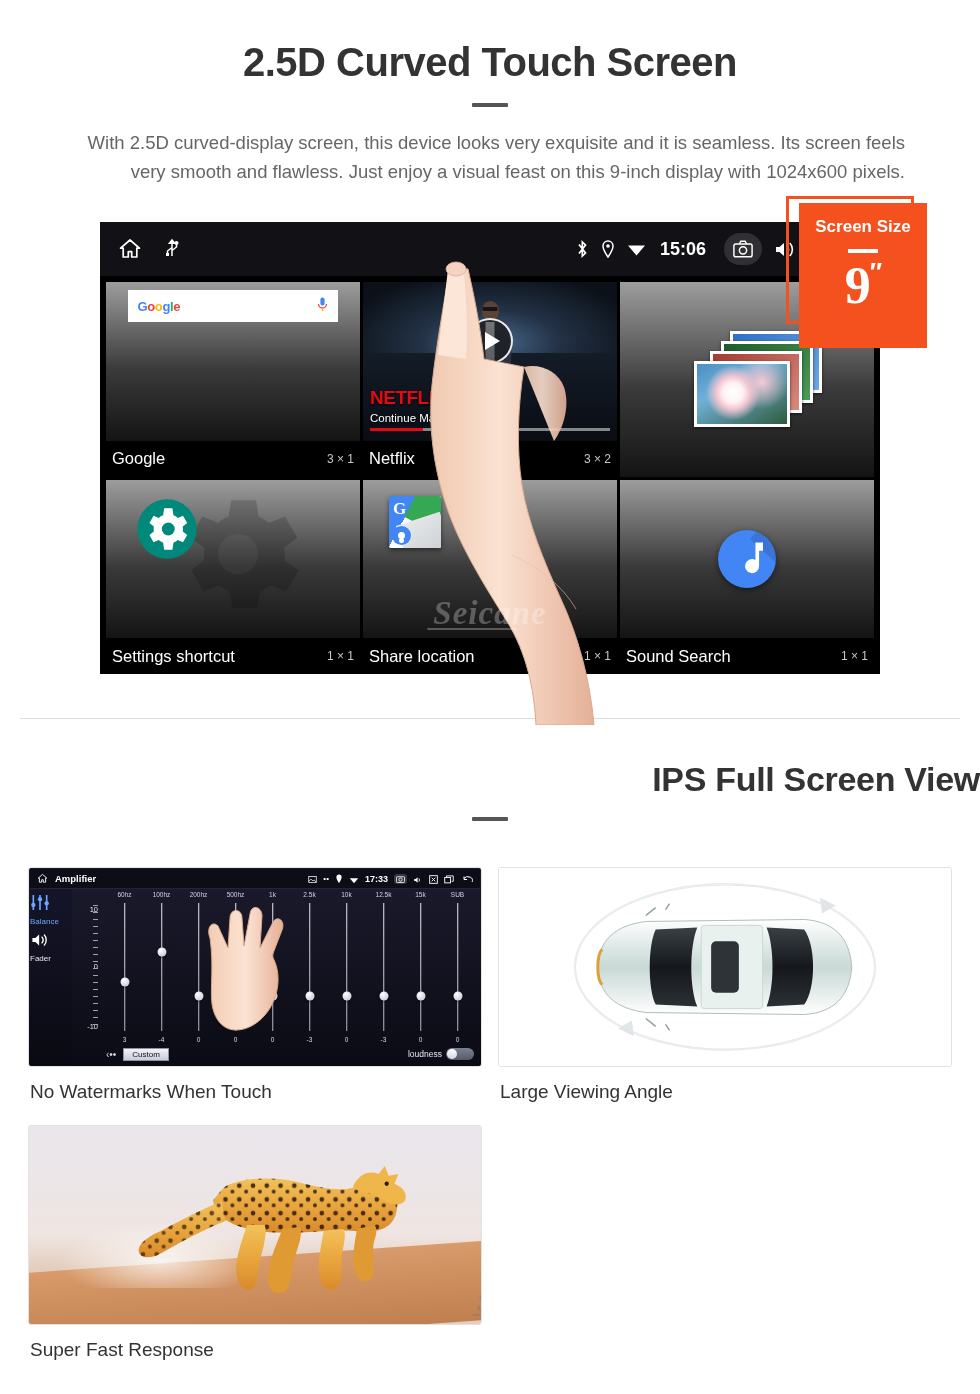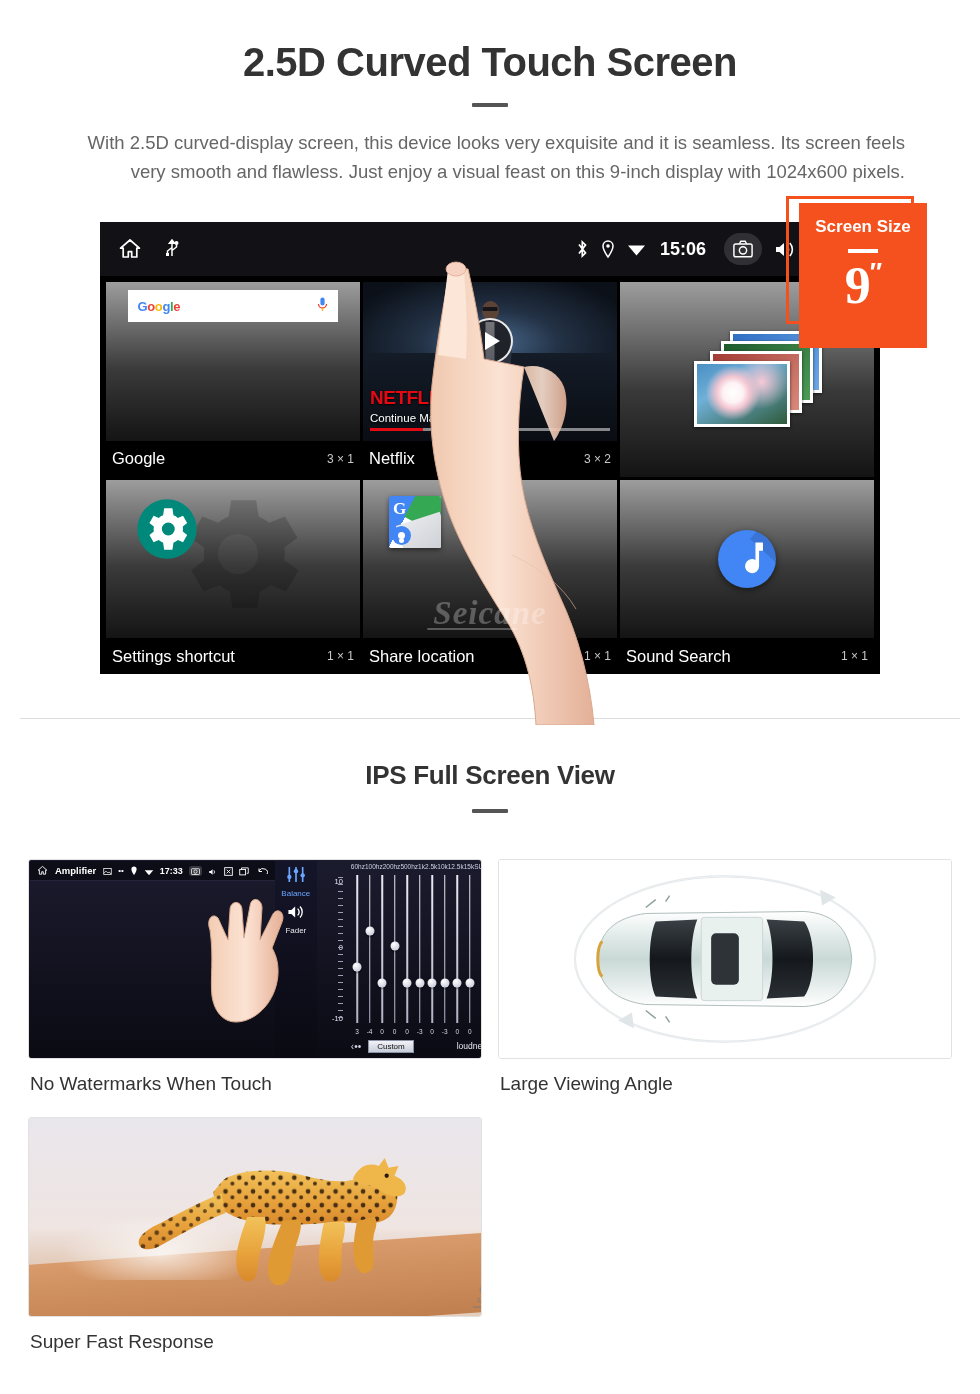--- a/index.html
+++ b/index.html
@@ -310,21 +310,21 @@
   .badge-num sup { font-size: 26px; vertical-align: 22px; font-family: "Liberation Sans", sans-serif; }
 
   .divider {
     position: absolute; left: 20px; right: 20px; top: 718px;
     height: 1px; background: #dcdcdc;
   }
 
   
   .sec2 { position: relative; width: 980px; height: 672px; padding-top: 38px; }
   .h2 {
-    text-align: center; font-size: 26px; font-weight: bold;
+    text-align: right; font-size: 34px; font-weight: bold;
     color: #333; letter-spacing: -0.3px;
   }
   .cards {
     margin: 46px auto 0;
     width: 940px;
     display: grid;
     grid-template-columns: 470px 470px;
     row-gap: 12px;
   }
   .card { padding: 0 8px; }
@@ -360,37 +360,37 @@
   }
   .f1 { width: 26px; height: 26px; left: 34%; top: 45%; }
   .f2 { width: 42px; height: 42px; left: 24%; top: 62%; background: rgba(255,220,210,.25); }
   .f3 { width: 60px; height: 60px; left: 13%; top: 78%; background: rgba(255,215,205,.22); }
   .f4 { width: 10px; height: 10px; left: 28%; top: 70%; background: rgba(255,255,255,.6); }
 
   
   .amp {
     position: absolute; inset: 0;
     background: linear-gradient(#1b1b2e, #0b0b14);
-    display: flex; flex-direction: row;
+    display: flex; flex-direction: column;
     padding: 1px;
   }
   .amp-top {
     height: 20px; background: #0d0d18;
     display: flex; align-items: center;
     padding: 0 7px; gap: 7px;
     border-bottom: 1px solid #23233a;
   }
   .amp-title { color: #fff; font-size: 9.5px; font-weight: bold; }
   .amp-time { color: #fff; font-size: 9px; font-weight: bold; }
   .amp-icons { display: flex; align-items: center; gap: 6px; margin-left: auto; }
   .amp-cam { background: rgba(255,255,255,.18); border-radius: 3px; padding: 1px 2px; display:flex; }
   .amp-body { flex: 1; display: flex; position: relative; }
   .amp-side {
     width: 42px; padding-top: 5px;
-    display: flex; flex-direction: column; align-items: center;
+    display: flex; flex-direction: column; align-items: flex-start;
     gap: 2px;
     background: linear-gradient(#15152a, #0a0a12);
   }
   .amp-side-lbl { font-size: 8px; }
   .amp-side-lbl.on { color: #6aa6ff; }
   .amp-side-lbl.off { color: #e8e8ee; }
   .amp-eq { flex: 1; position: relative; padding: 2px 4px 0 2px; }
   .amp-bands {
     position: absolute; top: 2px; left: 34px; right: 4px;
     display: flex;

